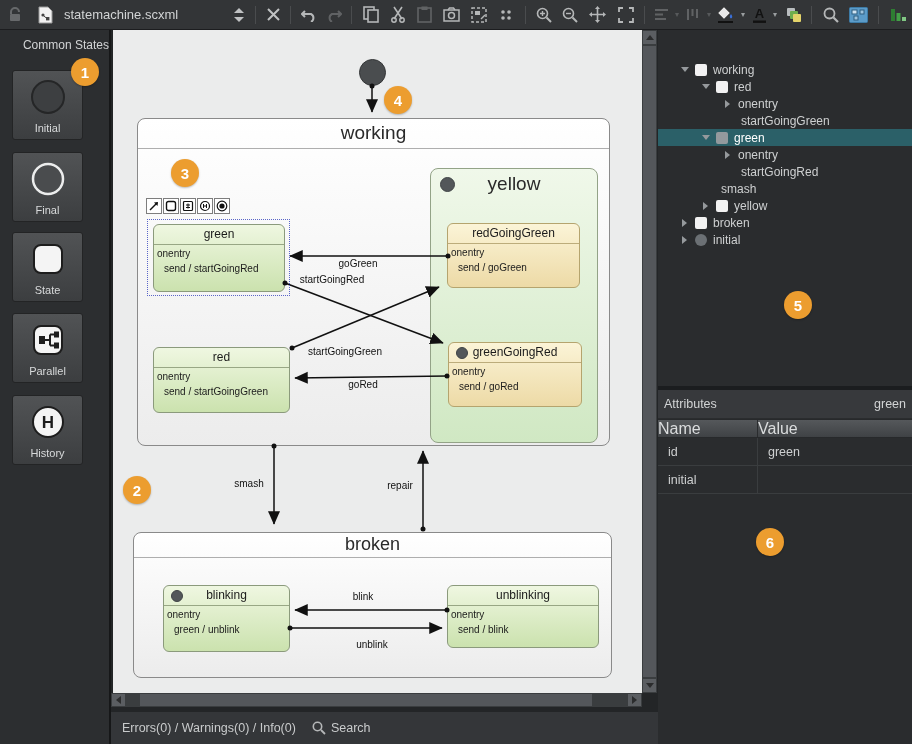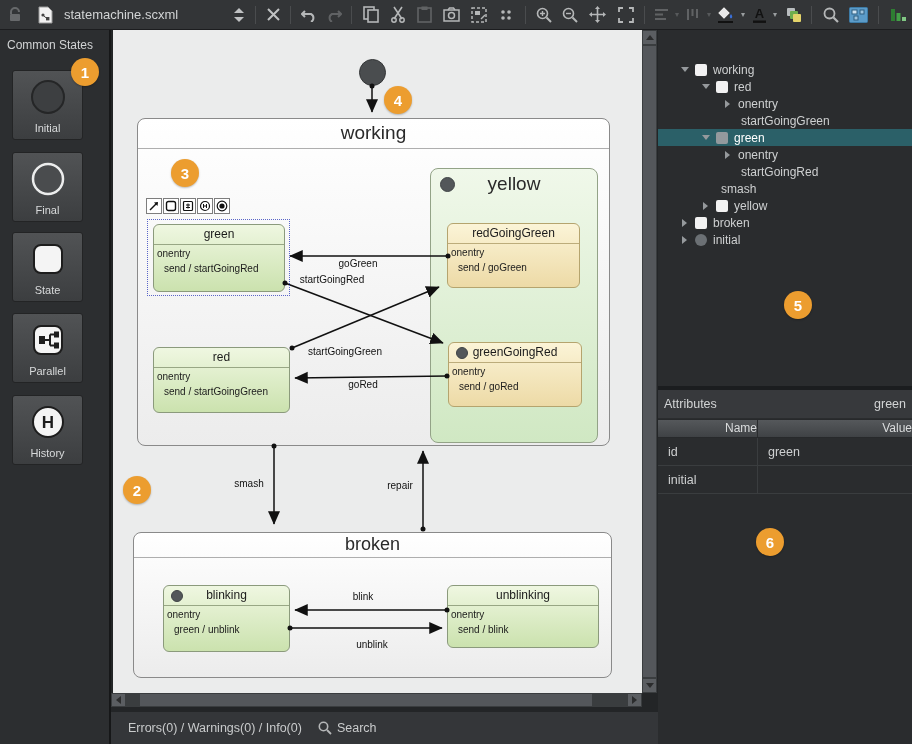--- a/index.html
+++ b/index.html
@@ -12,21 +12,21 @@
     background:#333537; border-bottom:1px solid #1c1d1f; display:flex; align-items:center; }
   .tbi { height:30px; display:flex; align-items:center; justify-content:center; flex:0 0 auto; }
   .tbi svg { display:block; }
   .dim { opacity:.35; }
   .tb-sep { width:1px; height:18px; background:#4a4c4e; margin:0 5px; flex:0 0 auto; }
   .tb-filename { color:#d2d4d5; font-size:13px; width:168px; padding-left:4px; }
   .tb-caret { width:10px; display:flex; justify-content:center; color:#9a9ea0; font-size:8px; }
 
   
   .left-panel { position:absolute; left:0; top:30px; width:111px; height:714px;
-    background:#2c2e30; border-right:2px solid #161718; }
+    background:#2c2e30; border-right:2px solid #161718;text-align:right; }
   .left-title { color:#d2d4d5; font-size:12px; padding:8px 0 0 7px; }
   .palette-btn { position:absolute; left:12px; width:71px; height:70px; border-radius:3px;
     background:linear-gradient(#515355,#3c3e40); border:1px solid #232425;
     display:flex; flex-direction:column; align-items:center; justify-content:flex-end; }
   .palette-ico { flex:1; display:flex; align-items:center; justify-content:center; width:100%; }
   .palette-label { color:#d8dadb; font-size:11px; padding-bottom:5px; }
 
   
   .canvas { position:absolute; left:113px; top:30px; width:529px; height:663px;
     background:#ebecec; overflow:hidden; color:#1b1b1b; }
@@ -88,21 +88,21 @@
   .exp-closed { width:0; height:0; border-top:4px solid transparent; border-bottom:4px solid transparent; border-left:5px solid #95999c; }
   .ti { width:12px; height:12px; border-radius:2px; background:#f2f2f2; margin-right:6px; flex:0 0 auto; }
   .ti.dim-sq { background:#93999d; }
   .ti.circ { border-radius:50%; background:#6b7074; }
   .rp-divider { position:absolute; left:0; top:356px; width:254px; height:4px; background:#1b1d1f; }
   .attr-header { position:absolute; left:0; top:360px; width:254px; height:28px; background:#37393c;
     display:flex; align-items:center; justify-content:space-between; padding:0 6px;
     color:#d2d4d5; font-size:12.5px; }
   .attr-cols { position:absolute; left:0; top:389px; width:254px; height:19px; display:flex;
     background:linear-gradient(#55585b,#3f4245); border-top:1px solid #27292b; border-bottom:1px solid #27292b; }
-  .attr-col { color:#dadcdd; font-size:12px; text-align:right; line-height:17px; }
+  .attr-col { color:#dadcdd; font-size:16px; text-align:left; line-height:17px; }
   .attr-col.c1 { width:100px; border-right:1px solid #2a2c2e; }
   .attr-col.c2 { width:154px; }
   .attr-row { position:absolute; left:0; width:254px; height:28px; display:flex;
     border-bottom:1px solid #3a3d3f; color:#ced0d1; font-size:12.5px; }
   .attr-cell { display:flex; align-items:center; padding-left:10px; }
   .attr-cell.c1 { width:100px; border-right:1px solid #3a3d3f; }
   .attr-cell.c2 { width:154px; }
 </style>
 </head>
 <body>
@@ -489,21 +489,21 @@
     <div class="sc-btn" style="left:1px; top:1px; width:13px; height:12px">
       <div class="sc-arrow" style="border-top:4px solid transparent; border-bottom:4px solid transparent; border-right:5px solid #2b2c2d"></div>
     </div>
     <div class="sc-thumb" style="left:29px; top:1px; width:452px; height:12px"></div>
     <div class="sc-btn" style="left:517px; top:1px; width:13px; height:12px">
       <div class="sc-arrow" style="border-top:4px solid transparent; border-bottom:4px solid transparent; border-left:5px solid #2b2c2d"></div>
     </div>
   </div>
 
   <div class="statusbar">
-    <span style="margin-left:17px">Errors(0) / Warnings(0) / Info(0)</span>
+    <span style="margin-left:11px">Errors(0) / Warnings(0) / Info(0)</span>
     <span class="search-wrap">
       <svg width="14" height="14" viewBox="0 0 14 14" style="margin-right:5px">
           <circle cx="5.5" cy="5.5" r="4.2" fill="none" stroke="#b5b7b8" stroke-width="1.6"></circle>
           <path d="M9 9 L13 13" stroke="#b5b7b8" stroke-width="1.8"></path>
         </svg>
       <span>Search</span>
     </span>
   </div>
 
   <div class="right-panel">

